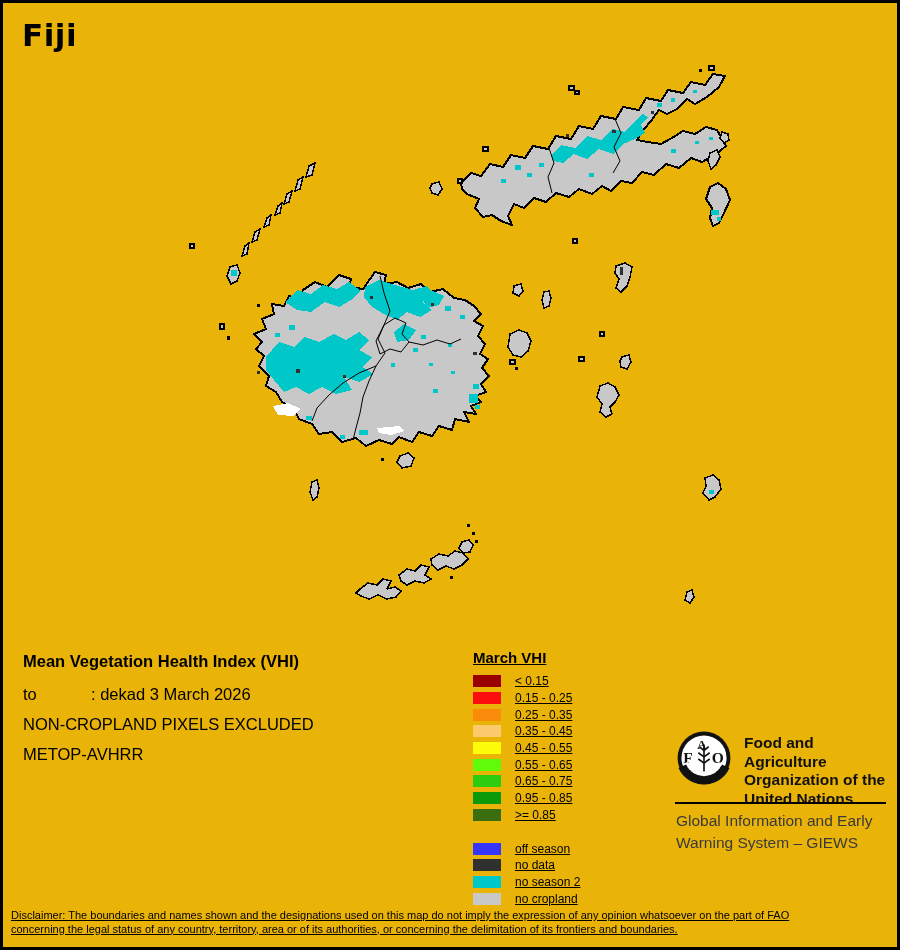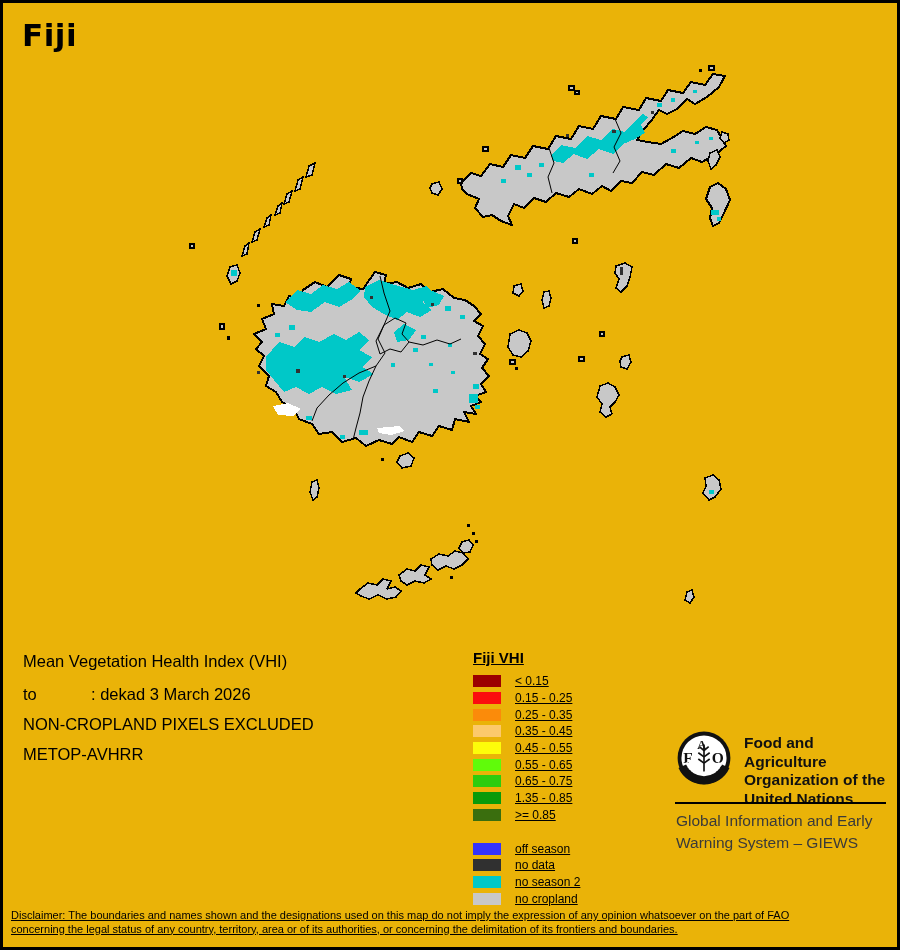--- a/index.html
+++ b/index.html
@@ -3,21 +3,21 @@
 <meta charset="utf-8">
 <style>
   html,body{margin:0;padding:0;background:#fff;}
   #page{position:relative;width:900px;height:950px;background:#eab308;border:3px solid #000;
         box-sizing:border-box;font-family:"Liberation Sans",sans-serif;overflow:hidden;color:#000;}
   #map{position:absolute;left:0;top:0;}
   .page-title{position:absolute;left:19px;top:14px;margin:0;font-size:31px;font-weight:bold;
         font-family:"DejaVu Sans",sans-serif;letter-spacing:.5px;}
   
   .info{position:absolute;left:20px;top:649px;font-size:16.5px;}
-  .info-heading{font-weight:normal;margin-bottom:15px;line-height:19px;}
+  .info-heading{font-weight:bold;margin-bottom:15px;line-height:19px;}
   .info-line{line-height:17px;margin-bottom:13px;}
   .info-prefix{display:inline-block;width:68px;}
   
   .legend{position:absolute;left:470px;top:646px;}
   .legend-title{font-size:15px;font-weight:bold;text-decoration:underline;margin-bottom:7px;}
   .legend-row{display:flex;align-items:center;height:16.7px;}
   .swatch{width:28px;height:12px;margin-right:14px;flex:none;}
   .legend-label{font-size:12px;white-space:nowrap;text-decoration:underline;}
   #legend-special{margin-top:17px;}
   
@@ -173,21 +173,21 @@
   <div class="info">
     <div class="info-heading">Mean Vegetation Health Index (VHI)</div>
     <div id="info-lines">
         <div class="info-line"><span class="info-prefix">to</span><span class="info-text">: dekad 3 March 2026</span></div>
         <div class="info-line"><span class="info-text">NON-CROPLAND PIXELS EXCLUDED</span></div>
         <div class="info-line"><span class="info-text">METOP-AVHRR</span></div>
       </div>
   </div>
 
   <div class="legend">
-    <div class="legend-title">Fiji VHI</div>
+    <div class="legend-title">March VHI</div>
     <div id="legend-items">
         <div class="legend-row">
           <span class="swatch" style="background: rgb(155, 0, 0);"></span>
           <span class="legend-label">&lt; 0.15</span>
         </div>
         <div class="legend-row">
           <span class="swatch" style="background: rgb(251, 14, 14);"></span>
           <span class="legend-label">0.15 - 0.25</span>
         </div>
         <div class="legend-row">
@@ -205,21 +205,21 @@
         <div class="legend-row">
           <span class="swatch" style="background: rgb(96, 251, 10);"></span>
           <span class="legend-label">0.55 - 0.65</span>
         </div>
         <div class="legend-row">
           <span class="swatch" style="background: rgb(46, 204, 14);"></span>
           <span class="legend-label">0.65 - 0.75</span>
         </div>
         <div class="legend-row">
           <span class="swatch" style="background: rgb(10, 154, 10);"></span>
-          <span class="legend-label">1.35 - 0.85</span>
+          <span class="legend-label">0.95 - 0.85</span>
         </div>
         <div class="legend-row">
           <span class="swatch" style="background: rgb(58, 110, 14);"></span>
           <span class="legend-label">&gt;= 0.85</span>
         </div>
       </div>
     <div id="legend-special">
         <div class="legend-row">
           <span class="swatch" style="background: rgb(52, 52, 251);"></span>
           <span class="legend-label">off season</span>

